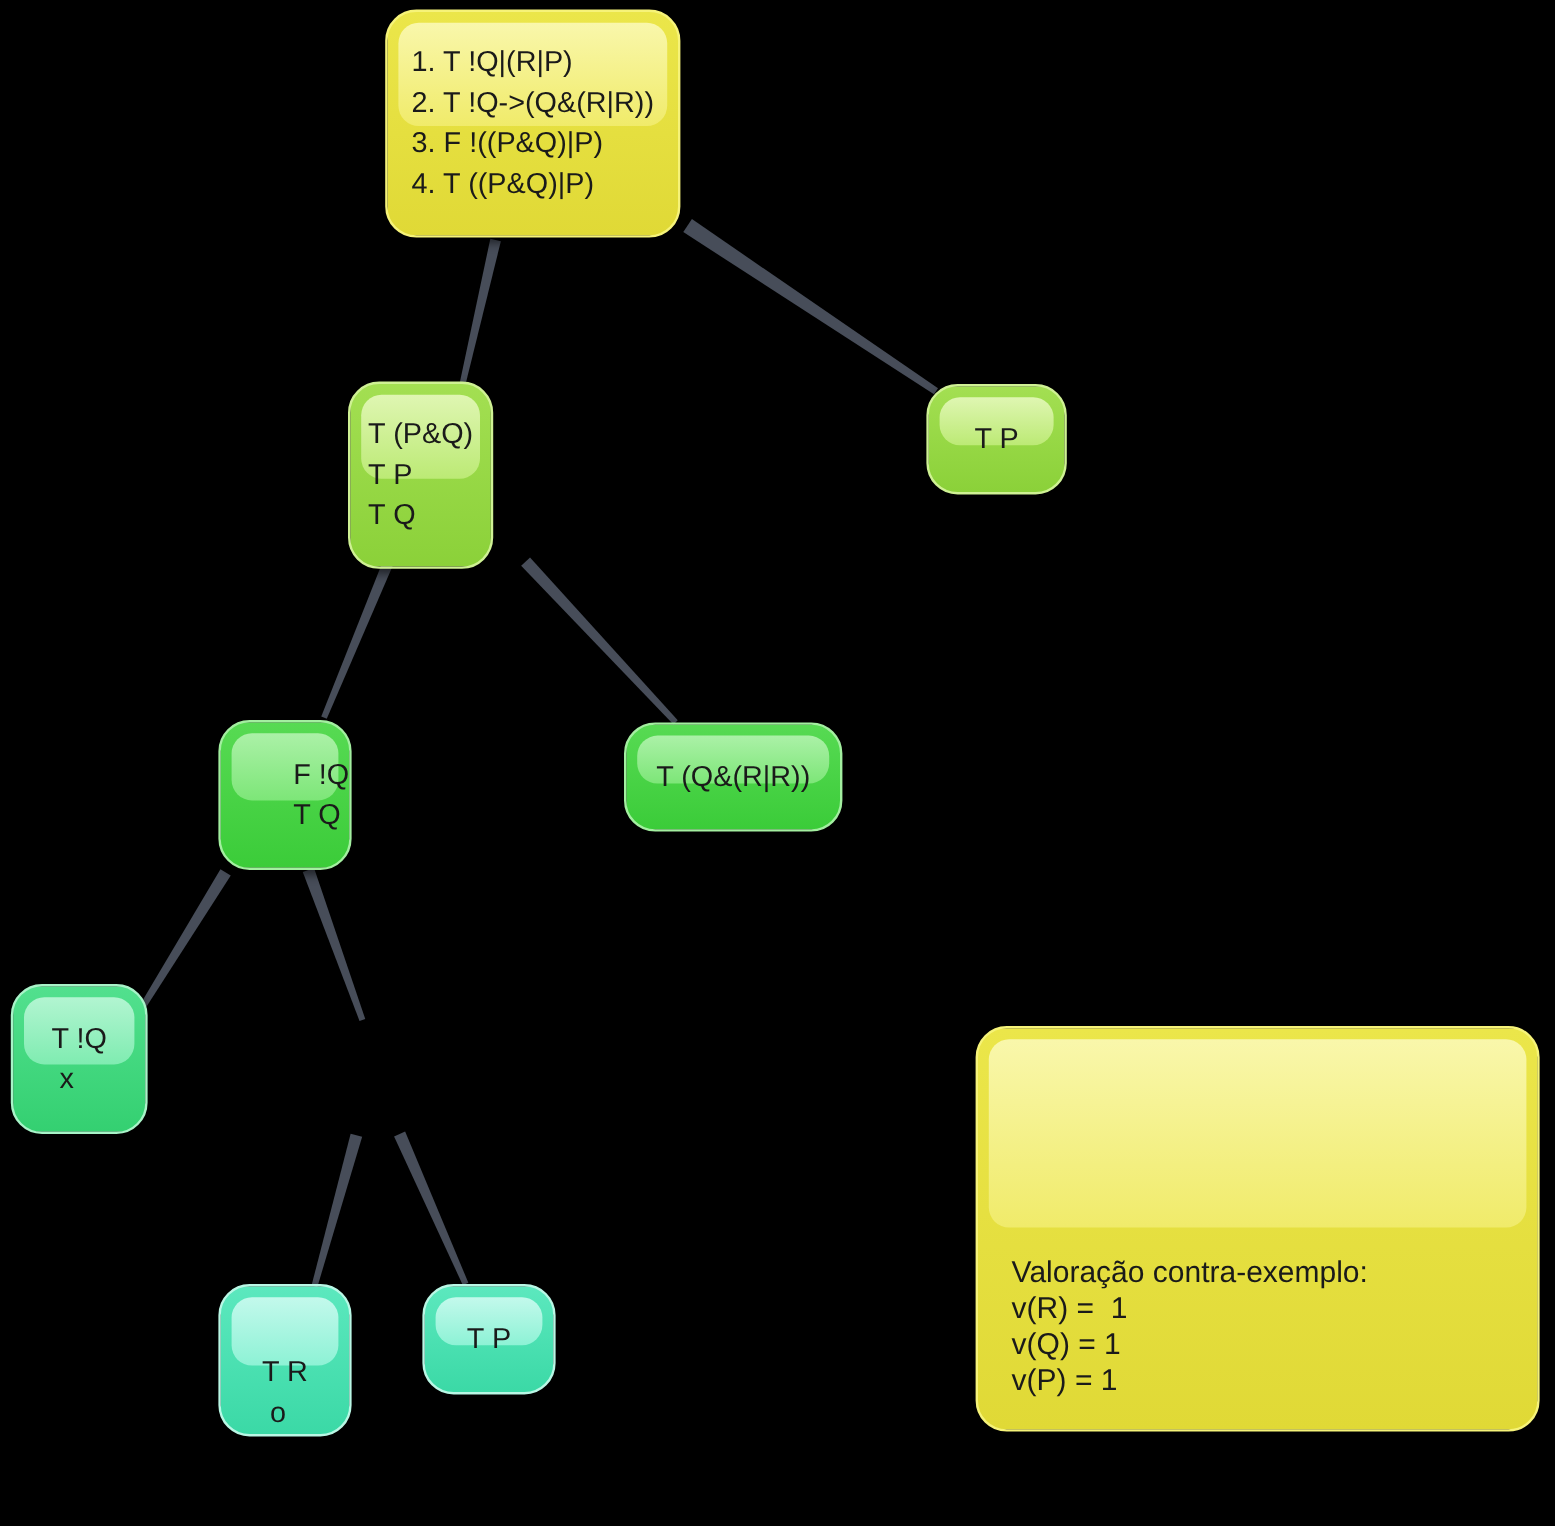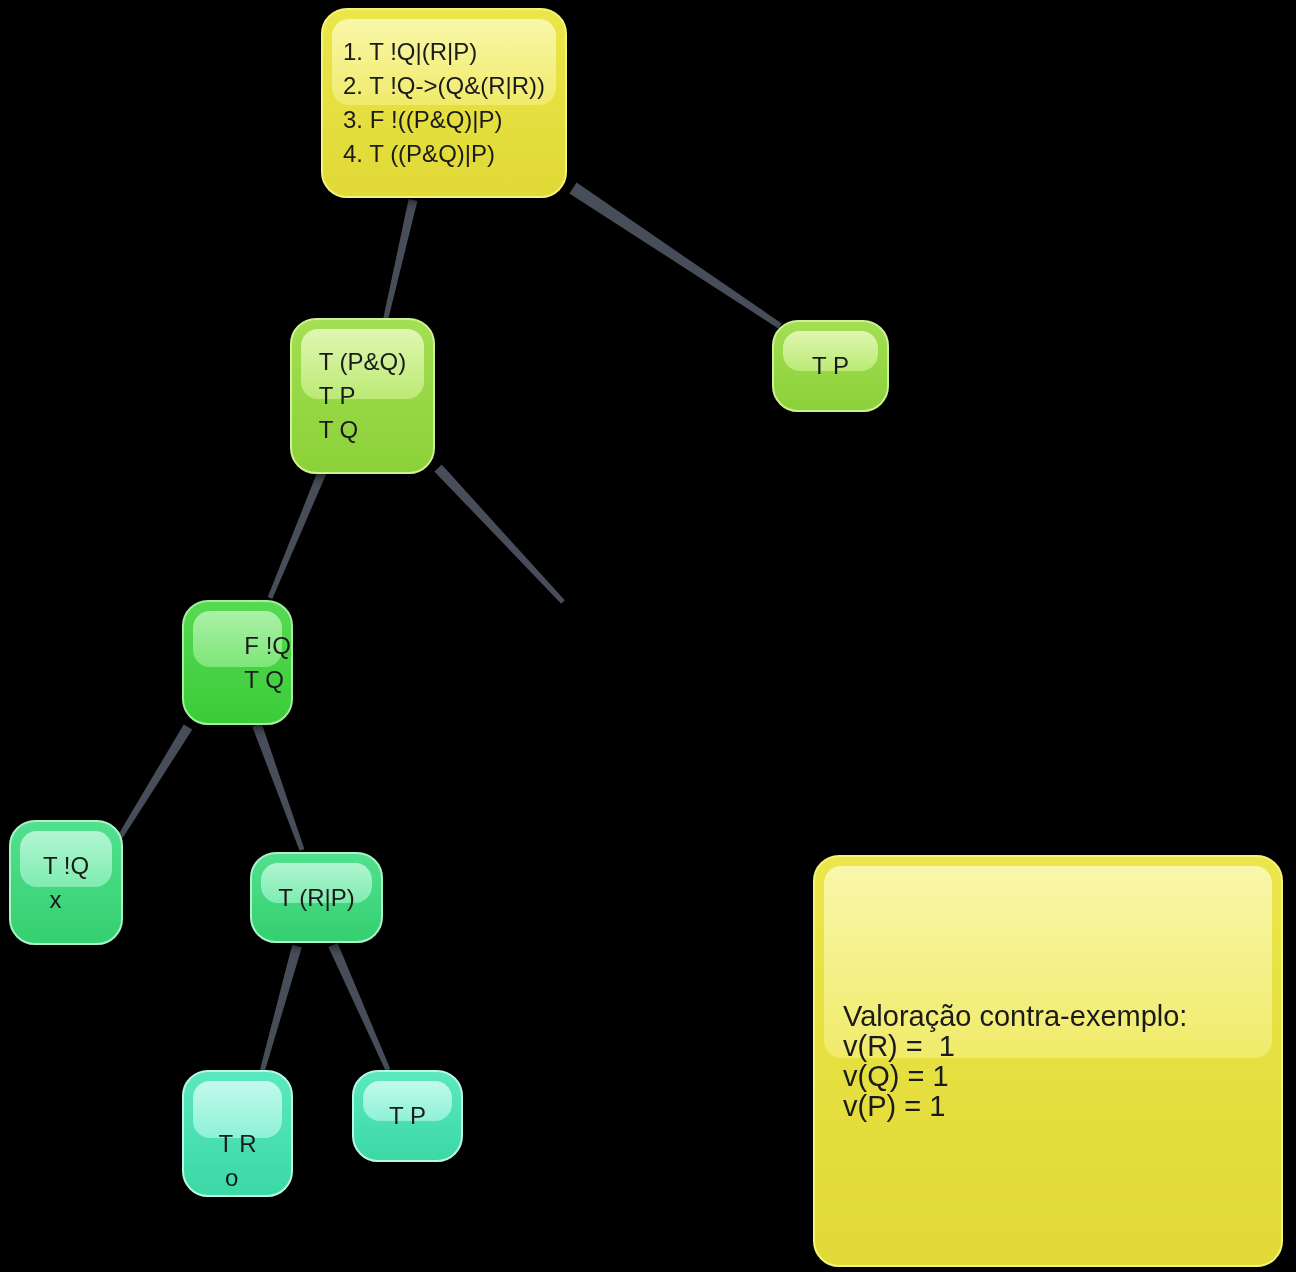--- a/index.html
+++ b/index.html
@@ -67,34 +67,34 @@
   .c-emerald::before { background: linear-gradient(180deg, var(--emerald-hi-top), var(--emerald-hi-bottom)); }
 
   .c-mint {
     border: 2px solid var(--mint-edge);
     background: linear-gradient(180deg, var(--mint-rim-top), var(--mint-rim-bottom));
   }
   .c-mint::before { background: linear-gradient(180deg, var(--mint-hi-top), var(--mint-hi-bottom)); }
 
   
   #n-premises  { left: 321px; top: 8px;    width: 246px; height: 190px; }
-  #n-conj      { left: 290px; top: 318px;  width: 145px; height: 156px; }
+  #n-conj      { left: 290px; top: 318px;  width: 121px; height: 156px; }
   #n-tp-right  { left: 772px; top: 320px;  width: 117px; height: 92px;  }
   #n-fq        { left: 182px; top: 600px;  width: 111px; height: 125px; justify-content: flex-end; }
   #n-tqrr      { left: 520px; top: 602px;  width: 182px; height: 91px;  }
   #n-tq-closed { left: 9px;   top: 820px;  width: 114px; height: 125px; }
   #n-trp       { left: 250px; top: 852px;  width: 133px; height: 91px;  }
   #n-tr-open   { left: 182px; top: 1070px; width: 111px; height: 127px; align-items: flex-end; }
   #n-tp-bottom { left: 352px; top: 1070px; width: 111px; height: 92px;  }
 
   #n-note {
-    left: 813px; top: 855px; width: 470px; height: 412px;
-    align-items: center;
+    left: 813px; top: 855px; width: 470px; height: 338px;
+    align-items: flex-end;
     justify-content: flex-start;
-    font-size: 29px;
+    font-size: 25px;
     line-height: 30px;
   }
   #n-note .txt { padding: 26px 28px; }
   #n-note::before { height: 47%; }
 
   .watermark {
     position: absolute;
     z-index: 2;
     right: 18px;
     top: 1224px;
@@ -133,29 +133,29 @@
 
   <div id="n-tp-right" class="node c-chartreuse">
     <div class="txt">T P</div>
   </div>
 
   <div id="n-fq" class="node c-green">
     <div class="txt">F !Q
 T Q</div>
   </div>
 
+  <div id="n-tqrr" class="node c-green">
+    <div class="txt">T (Q&amp;(R|R))</div>
+  </div>
 
   <div id="n-tq-closed" class="node c-emerald">
     <div class="txt">T !Q
  x</div>
   </div>
 
-  <div id="n-trp" class="node c-emerald">
-    <div class="txt">T (R|P)</div>
-  </div>
 
   <div id="n-tr-open" class="node c-mint">
     <div class="txt">T R
  o</div>
   </div>
 
   <div id="n-tp-bottom" class="node c-mint">
     <div class="txt">T P</div>
   </div>
 

